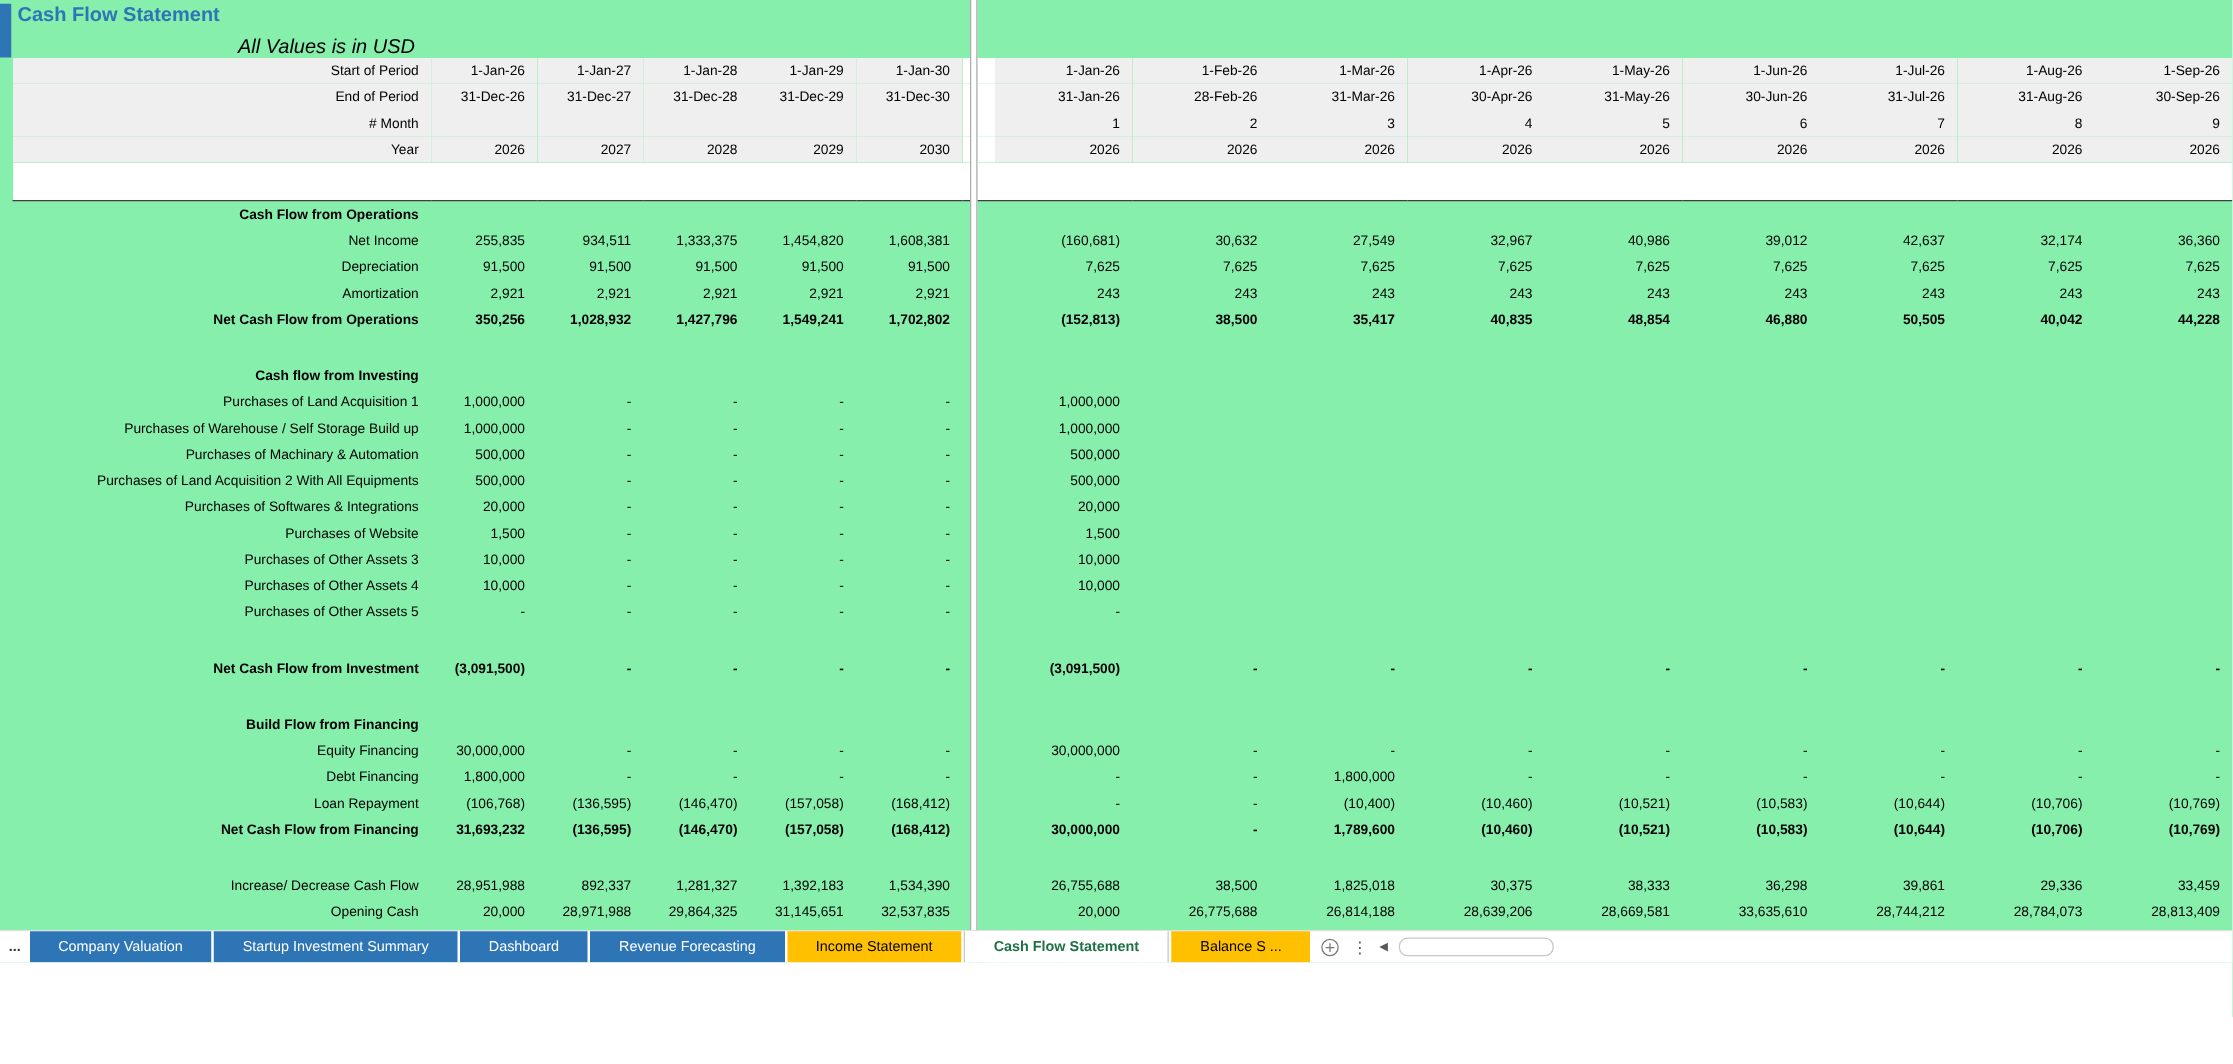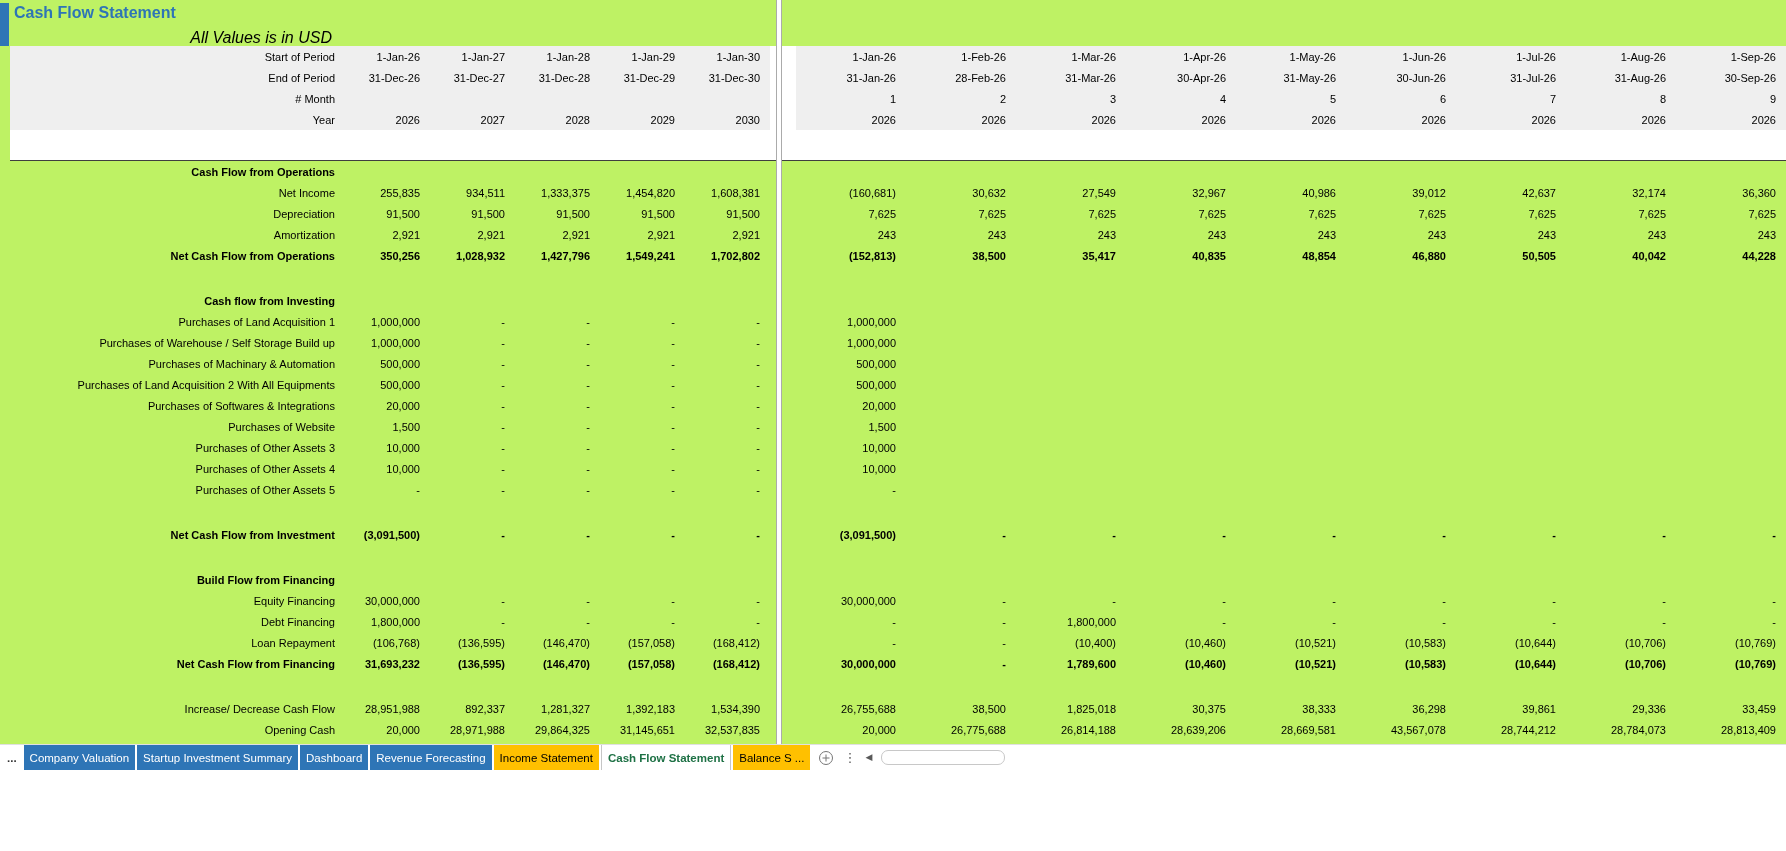--- a/index.html
+++ b/index.html
@@ -1,20 +1,20 @@
 <!DOCTYPE html>
 <html style="--accent: #2E75B6; --tab-orange: #FFC000; --active-green: #1E7145; --band: #EFEFEF;"><head>
 <meta charset="utf-8">
 <style>
   :root{
     --accent:#2E75B6; --tab-orange:#FFC000; --active-green:#1E7145;
     --band:#EFEFEF; --rule:#3f3f3f; --divider:#ababab;
   }
   html,body{margin:0;padding:0;background:#fff;}
-  .stage{position:relative;width:1786px;height:770px;background:#bef264;overflow:hidden;
+  .stage{position:relative;width:1786px;height:770px;background:#86efac;overflow:hidden;
          font-family:"Liberation Sans","DejaVu Sans",sans-serif;font-size:11px;color:#000;}
   .accent-bar{position:absolute;left:0;top:3px;width:9px;height:43px;background:var(--accent);}
   .title{position:absolute;left:14px;top:4px;font-size:16px;font-weight:bold;color:var(--accent);}
   .subtitle{position:absolute;left:10px;top:29px;width:322px;text-align:right;font-style:italic;font-size:16px;}
   table.sheet{position:absolute;left:10px;top:46px;width:1776px;border-collapse:collapse;table-layout:fixed;}
   table.sheet td{padding:0 10px 0 2px;white-space:nowrap;overflow:hidden;height:21px;}
   thead td{background:var(--band);height:18px;}
   thead td.gap{background:#fff;}
   td.label{text-align:right;padding-right:14px;}
   td.num{text-align:right;}
@@ -25,21 +25,21 @@
   tr.spacer td{height:24px;}
   tr.section td.label{font-weight:bold;}
   tr.total td{font-weight:bold;}
   .pane-divider{position:absolute;left:776px;top:0;height:822px;width:4px;
                 border-left:1px solid var(--divider);border-right:1px solid var(--divider);
                 background:#fff;pointer-events:none;}
   .tabbar{position:absolute;left:0;bottom:0;width:1786px;height:25px;background:#fff;
           border-top:1px solid #e0e0e0;display:flex;align-items:stretch;font-size:11.5px;}
   .tab-ellipsis{display:flex;align-items:center;padding:0 7px;color:#333;font-weight:bold;}
   .tabs{display:flex;align-items:stretch;}
-  .tab{display:flex;align-items:center;padding:0 6px;margin-right:2px;cursor:pointer;text-align:right;}
+  .tab{display:flex;align-items:center;padding:0 23px;margin-right:2px;cursor:pointer;text-align:right;}
   .tab--blue{background:var(--accent);color:#fff;}
   .tab--orange{background:var(--tab-orange);color:#000;}
   .tab--active{background:#fff;color:var(--active-green);font-weight:bold;
                border-left:1px solid #c6c6c6;border-right:1px solid #c6c6c6;}
   .tab-tools{display:flex;align-items:center;margin-left:6px;gap:9px;}
   .add-sheet{display:flex;align-items:center;}
   .kebab{color:#595959;font-size:13px;line-height:1;}
   .scroll-left{color:#595959;font-size:9px;line-height:1;}
   .hscrollbar{width:122px;height:13px;border:1px solid #c8c8c8;border-radius:7px;background:#fff;}
 </style>
@@ -520,21 +520,21 @@
           <td class="num">28,971,988</td>
           <td class="num">29,864,325</td>
           <td class="num">31,145,651</td>
           <td class="num">32,537,835</td>
           <td class="gap"></td>
           <td class="num">20,000</td>
           <td class="num">26,775,688</td>
           <td class="num">26,814,188</td>
           <td class="num">28,639,206</td>
           <td class="num">28,669,581</td>
-          <td class="num">43,567,078</td>
+          <td class="num">33,635,610</td>
           <td class="num">28,744,212</td>
           <td class="num">28,784,073</td>
           <td class="num">28,813,409</td>
         </tr>
       </tbody>
   </table>
 
   <div class="pane-divider"></div>
 
   <div class="tabbar">

